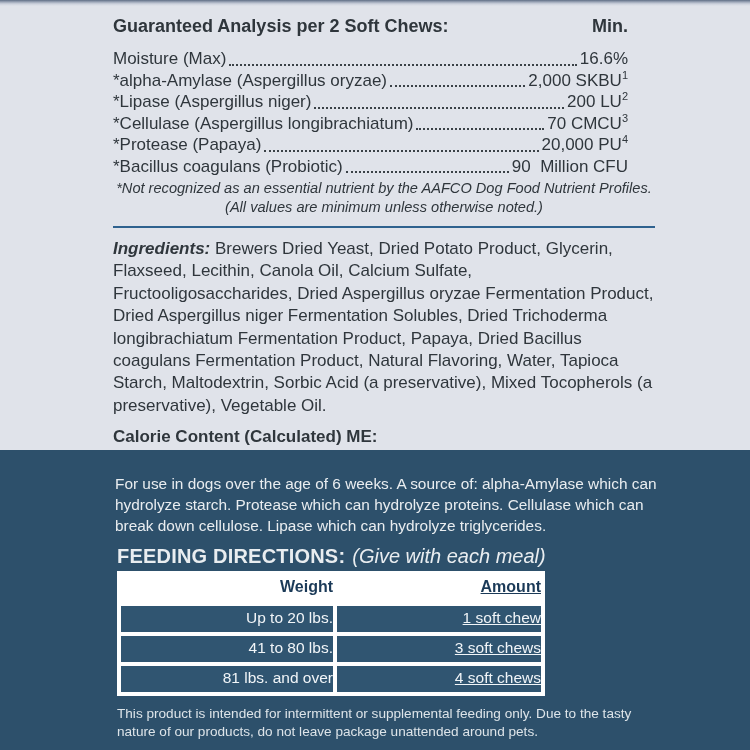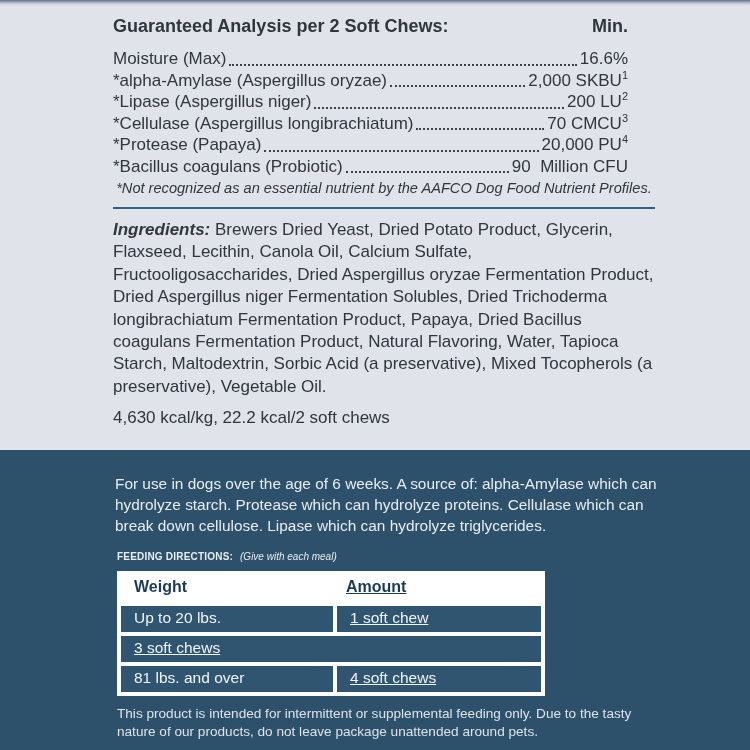--- a/index.html
+++ b/index.html
@@ -26,24 +26,24 @@
   .rule{height:0;border-top:2px solid var(--rule);margin:9px 0 0 0;}
   .ingredients{margin:10px 0 0 0;font-size:17px;line-height:22.4px;}
   .ingredients .lead{font-weight:bold;font-style:italic;}
   .calorie{margin-top:9px;font-size:17px;line-height:22px;}
   .calorie .bold{font-weight:bold;}
 
   
   .dark{box-sizing:border-box;height:300px;background:var(--bg_dark);color:var(--text_light);
         padding:23px 90px 0 115px;overflow:hidden;}
   .usage{margin:0;font-size:15.4px;line-height:21px;max-width:556px;}
-  .fd-head{margin:11px 0 5px 2px;font-size:10px;line-height:19px;}
+  .fd-head{margin:11px 0 5px 2px;font-size:20px;line-height:19px;}
   .fd-title{font-weight:bold;letter-spacing:.2px;}
   .fd-sub{font-style:italic;margin-left:7px;}
-  .ftable{box-sizing:border-box;width:428px;background:var(--white);padding:4px;margin-left:2px;}
+  .ftable{box-sizing:border-box;width:428px;background:var(--white);padding:4px;margin-left:2px;text-align:right;}
   .thead{display:flex;}
   .th{box-sizing:border-box;font-weight:bold;font-size:16px;color:var(--thead_text);padding:3px 0 6px 13px;}
   .trow{display:flex;gap:4px;margin-top:4px;}
   .td{box-sizing:border-box;background:var(--cell);color:#f1f5f8;font-size:15.5px;padding:3px 0 5px 13px;}
   .col1{width:212px;}
   .col2{flex:1;text-decoration:underline;}
   .disclaimer{margin:9px 0 0 2px;font-size:13.6px;line-height:18px;max-width:525px;color:#dde4e9;}
 </style>
 </head>
 <body>
@@ -85,27 +85,29 @@
       </div>
       <div class="ga-row">
         <span class="ga-label">*Bacillus coagulans (Probiotic)</span>
         <span class="ga-dots"></span>
         <span class="ga-value"><span>90  Million CFU</span><sup></sup></span>
       </div>
     </div>
 
     <div class="ga-note">
       <div>*Not recognized as an essential nutrient by the AAFCO Dog Food Nutrient Profiles.</div>
+      <div>(All values are minimum unless otherwise noted.)</div>
     </div>
 
     <div class="rule"></div>
 
     <p class="ingredients"><span class="lead">Ingredients:</span> <span>Brewers Dried Yeast, Dried Potato Product, Glycerin, Flaxseed, Lecithin, Canola Oil, Calcium Sulfate, Fructooligosaccharides, Dried Aspergillus oryzae Fermentation Product, Dried Aspergillus niger Fermentation Solubles, Dried Trichoderma longibrachiatum Fermentation Product, Papaya, Dried Bacillus coagulans Fermentation Product, Natural Flavoring, Water, Tapioca Starch, Maltodextrin, Sorbic Acid (a preservative), Mixed Tocopherols (a preservative), Vegetable Oil.</span></p>
 
     <div class="calorie">
+      <div class="bold">Calorie Content (Calculated) ME:</div>
       <div>4,630 kcal/kg, 22.2 kcal/2 soft chews</div>
     </div>
   </section>
 
   <section class="dark">
     <p class="usage">For use in dogs over the age of 6 weeks. A source of: alpha-Amylase which can hydrolyze starch. Protease which can hydrolyze proteins. Cellulase which can break down cellulose. Lipase which can hydrolyze triglycerides.</p>
 
     <div class="fd-head">
       <span class="fd-title">FEEDING DIRECTIONS:</span><span class="fd-sub">(Give with each meal)</span>
     </div>
@@ -113,20 +115,21 @@
     <div class="ftable">
       <div class="thead">
         <div class="th col1">Weight</div>
         <div class="th col2">Amount</div>
       </div>
       <div class="trow">
         <div class="td col1">Up to 20 lbs.</div>
         <div class="td col2">1 soft chew</div>
       </div>
       <div class="trow">
+        <div class="td col1">41 to 80 lbs.</div>
         <div class="td col2">3 soft chews</div>
       </div>
       <div class="trow">
         <div class="td col1">81 lbs. and over</div>
         <div class="td col2">4 soft chews</div>
       </div>
     </div>
 
     <p class="disclaimer">This product is intended for intermittent or supplemental feeding only. Due to the tasty nature of our products, do not leave package unattended around pets.</p>
   </section>

